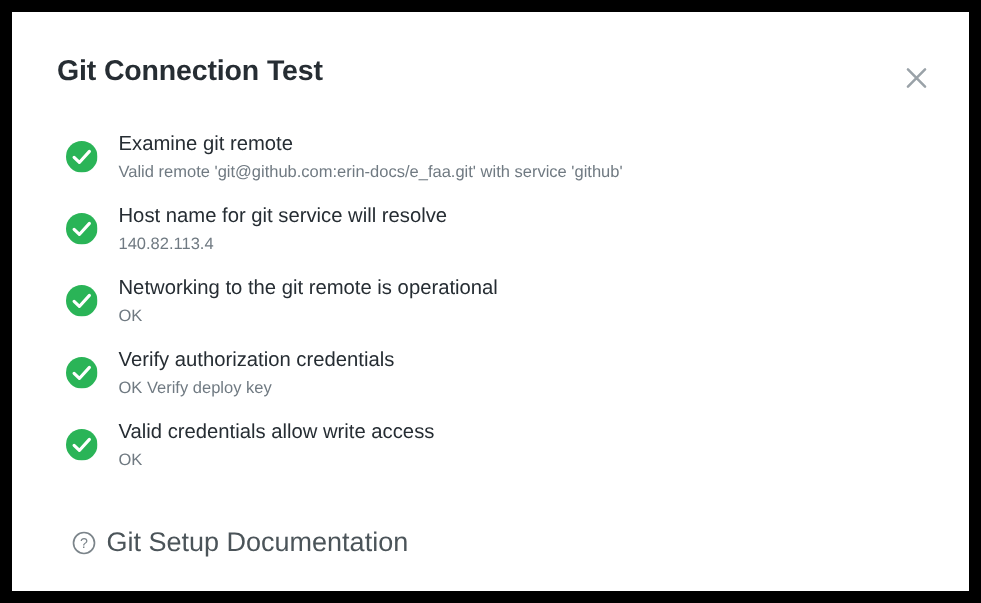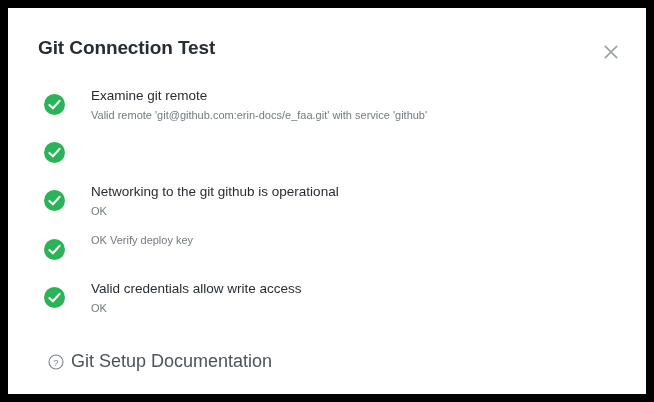--- a/index.html
+++ b/index.html
@@ -60,21 +60,21 @@
   .check-list {
     position: absolute;
     left: 0;
     top: 78px;
     right: 0;
     padding: 0 0 0 0;
   }
   .check-row {
     position: relative;
     height: 48px;
-    padding-left: 48px;
+    padding-left: 36px;
   }
   .check-icon {
     position: absolute;
     left: 36px;
     top: 8px;
     width: 21px;
     height: 21px;
   }
   .check-icon svg { display: block; }
   .check-text {
@@ -149,43 +149,48 @@
       </div>
     </div>
 
     <div class="check-row">
       <span class="check-icon">
         <svg width="21" height="21" viewBox="0 0 21 21">
           <circle cx="10.5" cy="10.5" r="10.5" fill="#2ab457"></circle>
           <path d="M5.4 10.9 L8.9 14.3 L15.6 6.9" fill="none" stroke="#ffffff" stroke-width="2.1" stroke-linecap="round" stroke-linejoin="round"></path>
         </svg>
       </span>
-    </div>
-
-    <div class="check-row">
-      <span class="check-icon">
-        <svg width="21" height="21" viewBox="0 0 21 21">
-          <circle cx="10.5" cy="10.5" r="10.5" fill="#2ab457"></circle>
-          <path d="M5.4 10.9 L8.9 14.3 L15.6 6.9" fill="none" stroke="#ffffff" stroke-width="2.1" stroke-linecap="round" stroke-linejoin="round"></path>
-        </svg>
-      </span>
-      <div class="check-text">
-        <div class="check-label">Networking to the git github is operational</div>
+      <div class="check-text">
+        <div class="check-label">Host name for git service will resolve</div>
+        <div class="check-detail">140.82.113.4</div>
+      </div>
+    </div>
+
+    <div class="check-row">
+      <span class="check-icon">
+        <svg width="21" height="21" viewBox="0 0 21 21">
+          <circle cx="10.5" cy="10.5" r="10.5" fill="#2ab457"></circle>
+          <path d="M5.4 10.9 L8.9 14.3 L15.6 6.9" fill="none" stroke="#ffffff" stroke-width="2.1" stroke-linecap="round" stroke-linejoin="round"></path>
+        </svg>
+      </span>
+      <div class="check-text">
+        <div class="check-label">Networking to the git remote is operational</div>
         <div class="check-detail">OK</div>
       </div>
     </div>
 
     <div class="check-row">
       <span class="check-icon">
         <svg width="21" height="21" viewBox="0 0 21 21">
           <circle cx="10.5" cy="10.5" r="10.5" fill="#2ab457"></circle>
           <path d="M5.4 10.9 L8.9 14.3 L15.6 6.9" fill="none" stroke="#ffffff" stroke-width="2.1" stroke-linecap="round" stroke-linejoin="round"></path>
         </svg>
       </span>
       <div class="check-text">
+        <div class="check-label">Verify authorization credentials</div>
         <div class="check-detail">OK Verify deploy key</div>
       </div>
     </div>
 
     <div class="check-row">
       <span class="check-icon">
         <svg width="21" height="21" viewBox="0 0 21 21">
           <circle cx="10.5" cy="10.5" r="10.5" fill="#2ab457"></circle>
           <path d="M5.4 10.9 L8.9 14.3 L15.6 6.9" fill="none" stroke="#ffffff" stroke-width="2.1" stroke-linecap="round" stroke-linejoin="round"></path>
         </svg>

